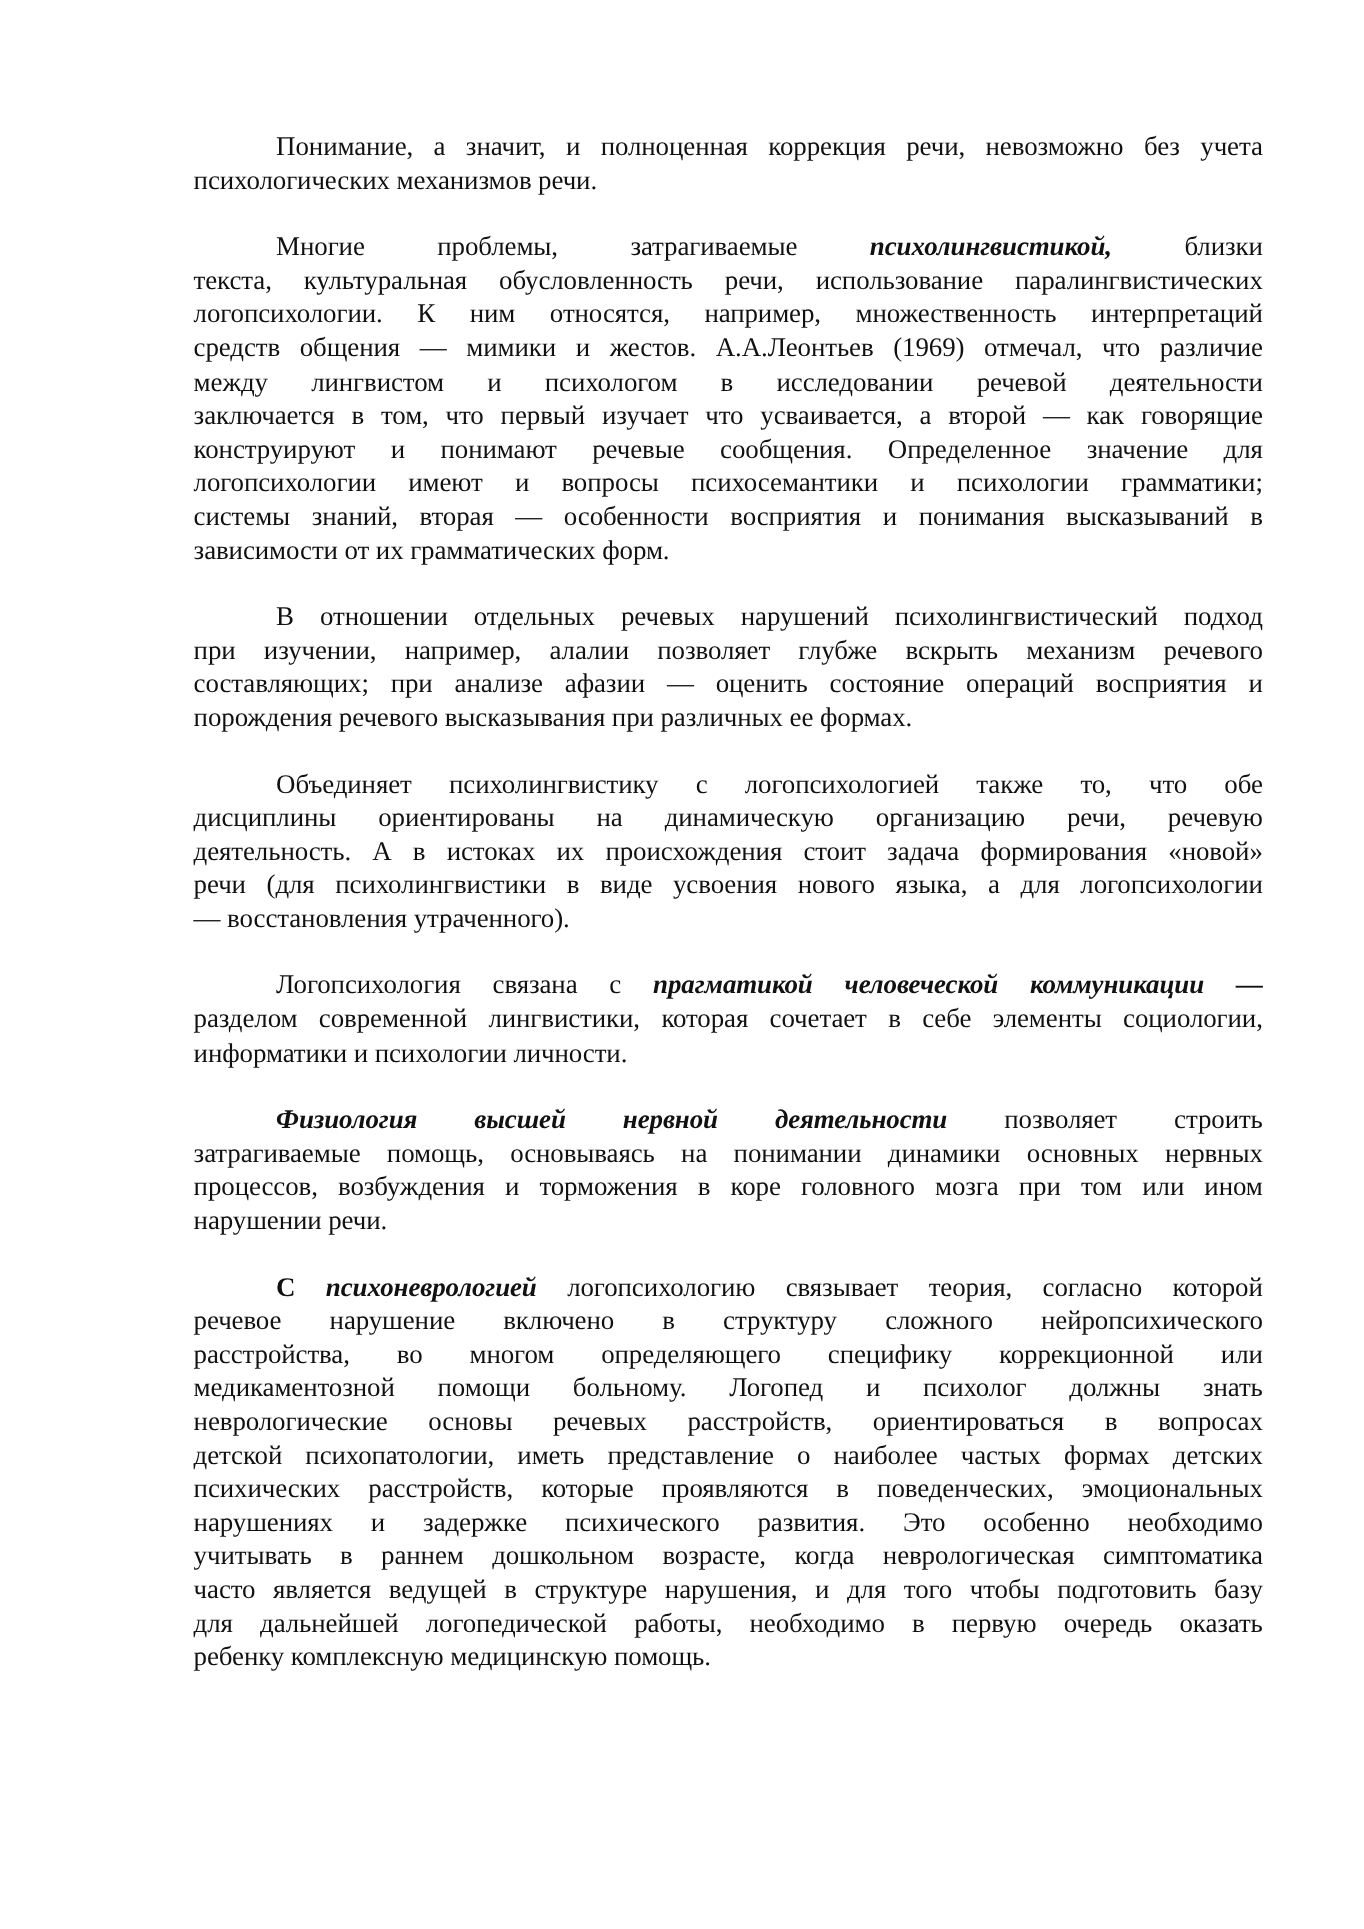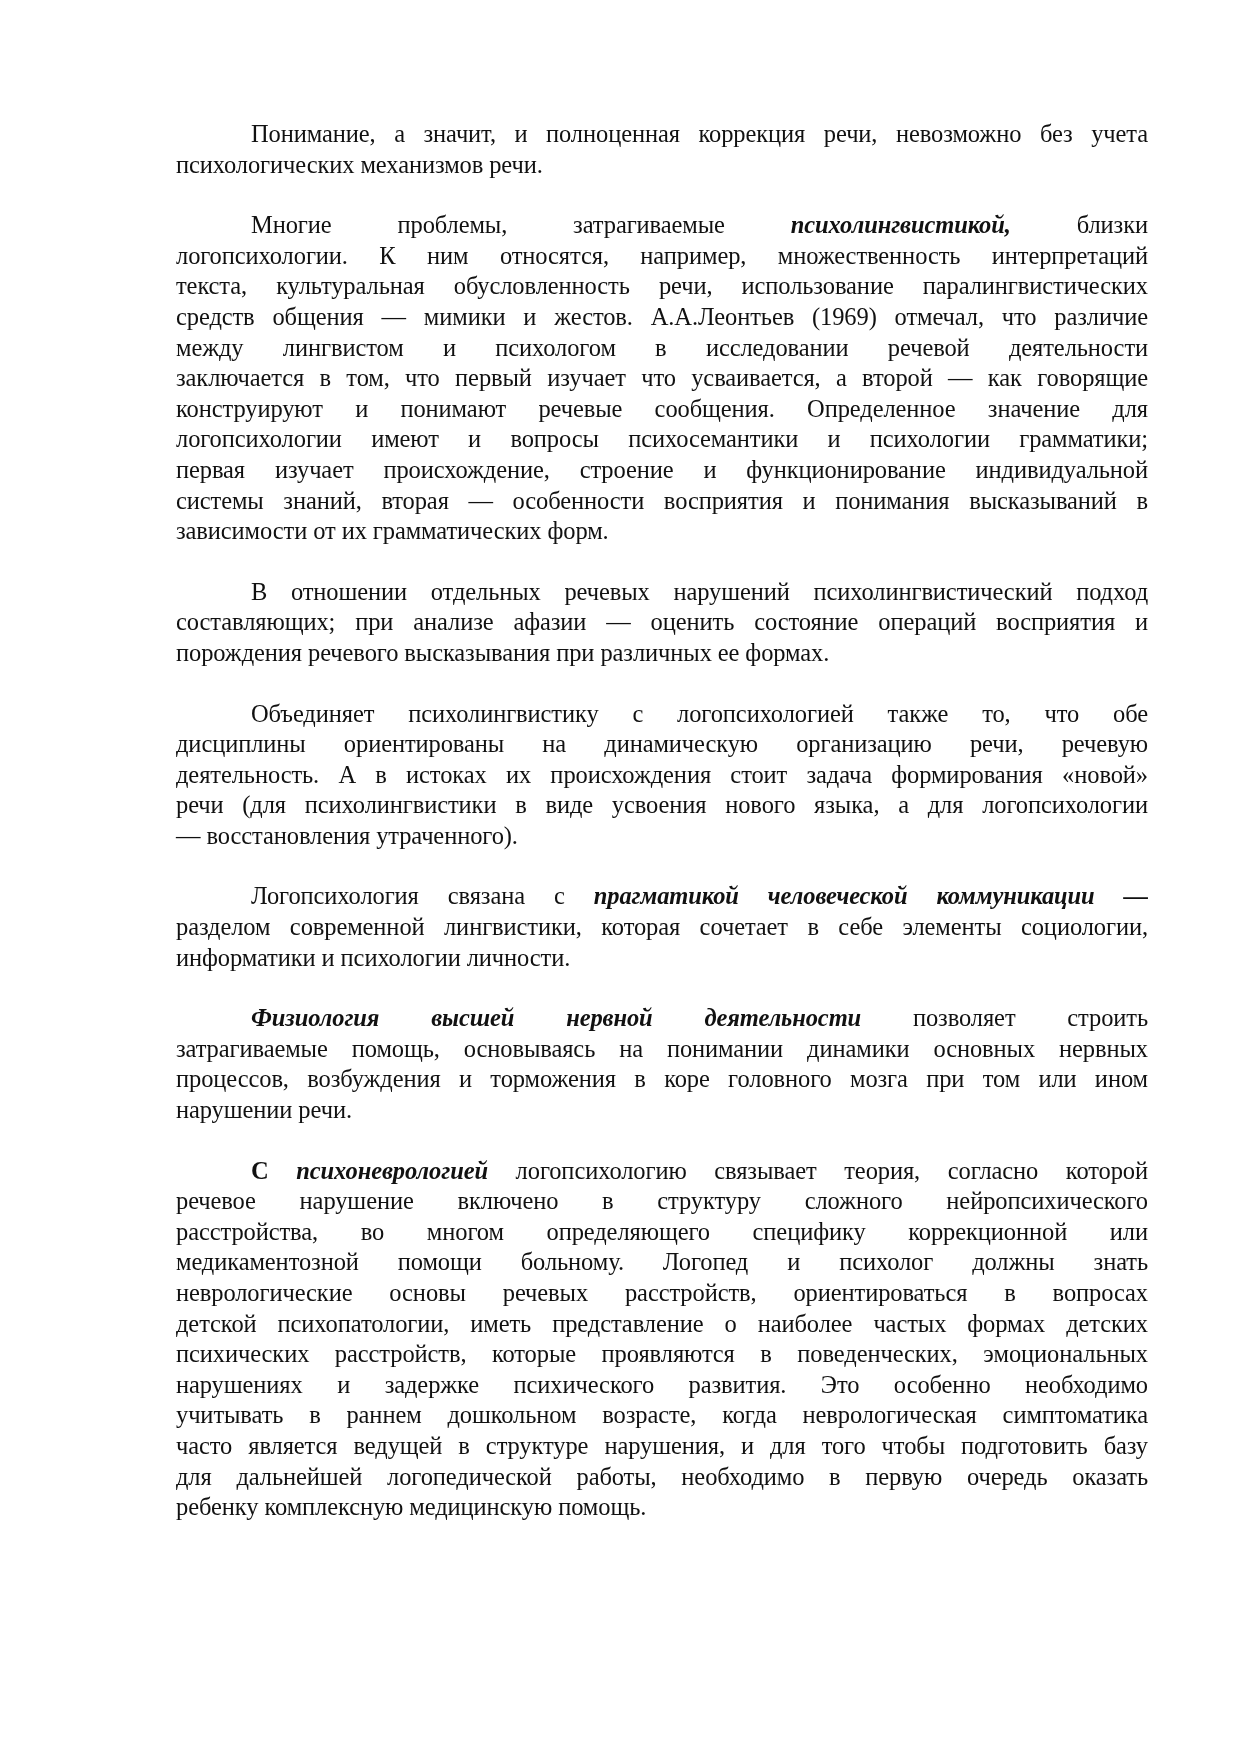--- a/index.html
+++ b/index.html
@@ -60,33 +60,33 @@
 <body>
 
 <div class="page">
   <div class="text-body" id="text-body">
       <div class="para">
         <span class="line indent"><span>Понимание, а значит, и полноценная коррекция речи, невозможно без учета</span></span>
         <span class="line last"><span>психологических механизмов речи.</span></span>
       </div>
       <div class="para">
         <span class="line indent"><span>Многие проблемы, затрагиваемые </span><span class="bi">психолингвистикой,</span><span> близки</span></span>
+        <span class="line"><span>текста, культуральная обусловленность речи, использование паралингвистических</span></span>
         <span class="line"><span>логопсихологии. К ним относятся, например, множественность интерпретаций</span></span>
-        <span class="line"><span>текста, культуральная обусловленность речи, использование паралингвистических</span></span>
         <span class="line"><span>средств общения — мимики и жестов. А.А.Леонтьев (1969) отмечал, что различие</span></span>
         <span class="line"><span>между лингвистом и психологом в исследовании речевой деятельности</span></span>
         <span class="line"><span>заключается в том, что первый изучает что усваивается, а второй — как говорящие</span></span>
         <span class="line"><span>конструируют и понимают речевые сообщения. Определенное значение для</span></span>
         <span class="line"><span>логопсихологии имеют и вопросы психосемантики и психологии грамматики;</span></span>
-        <span class="line"><span>первая изучает происхождение, строение и функционирование индивидуальной</span></span>
         <span class="line"><span>системы знаний, вторая — особенности восприятия и понимания высказываний в</span></span>
         <span class="line last"><span>зависимости от их грамматических форм.</span></span>
       </div>
       <div class="para">
         <span class="line indent"><span>В отношении отдельных речевых нарушений психолингвистический подход</span></span>
+        <span class="line"><span>при изучении, например, алалии позволяет глубже вскрыть механизм речевого</span></span>
         <span class="line"><span>составляющих; при анализе афазии — оценить состояние операций восприятия и</span></span>
         <span class="line last"><span>порождения речевого высказывания при различных ее формах.</span></span>
       </div>
       <div class="para">
         <span class="line indent"><span>Объединяет психолингвистику с логопсихологией также то, что обе</span></span>
         <span class="line"><span>дисциплины ориентированы на динамическую организацию речи, речевую</span></span>
         <span class="line"><span>деятельность. А в истоках их происхождения стоит задача формирования «новой»</span></span>
         <span class="line"><span>речи (для психолингвистики в виде усвоения нового языка, а для логопсихологии</span></span>
         <span class="line last"><span>— восстановления утраченного).</span></span>
       </div>

